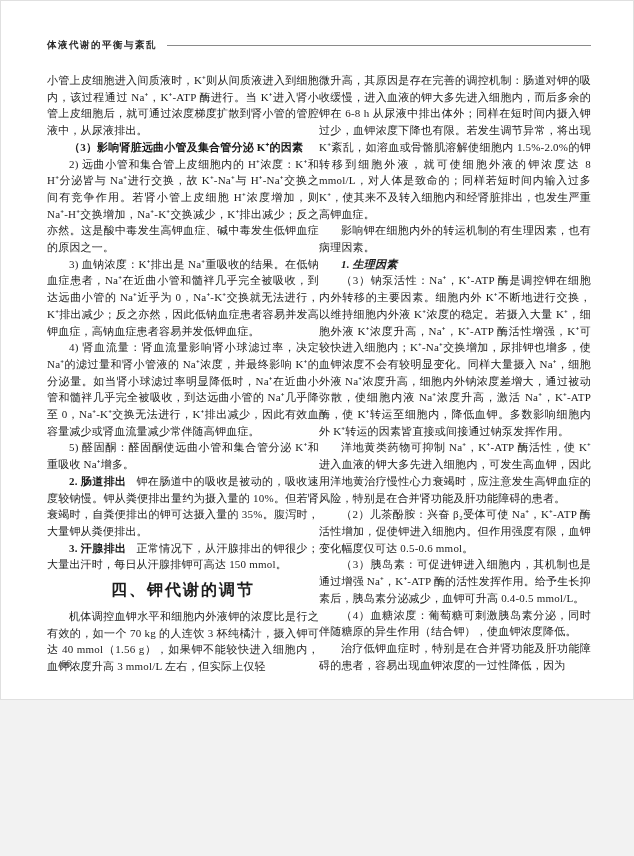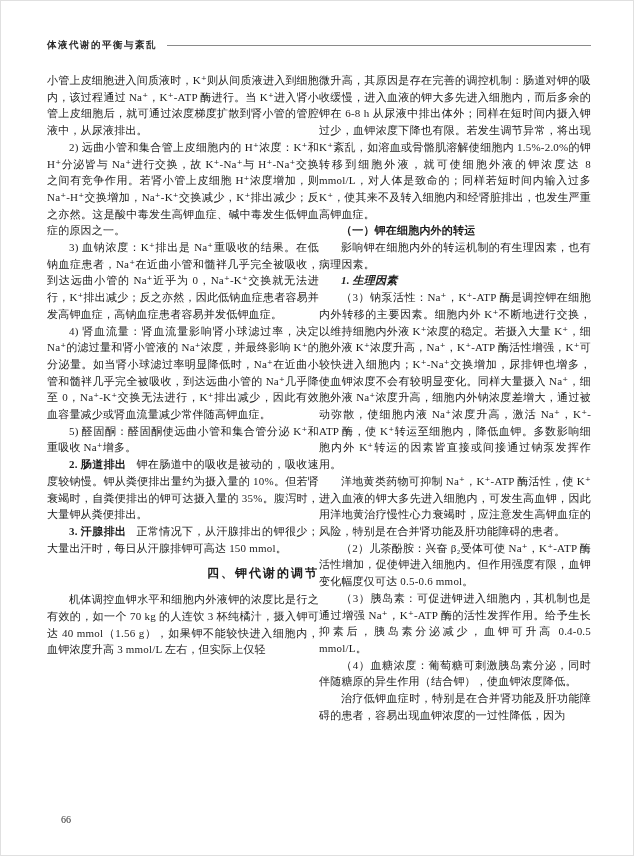--- a/index.html
+++ b/index.html
@@ -4,28 +4,29 @@
 <style>
   html, body {
     margin: 0;
     padding: 0;
     background: #f2f2f2;
     font-family: "Liberation Serif", "DejaVu Serif", serif;
   }
   .page {
     position: relative;
     width: 634px;
-    height: 856px;
+    height: 700px;
     margin: 0 auto;
     background: #ffffff;
     border: 1px solid #e0e0e0;
     box-sizing: border-box;
     padding: 38px 42px 0 46px;
     color: #1c1c1c;
     overflow: hidden;
+    font-family: Liberation Serif, serif;
   }
   
   .running-header {
     display: flex;
     align-items: center;
     gap: 10px;
     margin-bottom: 20px;
   }
   .running-head {
     font-size: 9.5px;
@@ -59,23 +60,23 @@
   .para.bold { font-weight: bold; }
   .lead {
     font-weight: bold;
     margin-right: 0.9em;
   }
   .para.kai {
     font-style: italic;
     font-weight: 600;
   }
   .section-heading {
-    font-size: 12px;
+    font-size: 16px;
     font-weight: bold;
-    text-align: right;
+    text-align: center;
     text-indent: 0;
     margin: 9px 0 9px 0;
     letter-spacing: 2px;
   }
   
   .page-footer {
     position: absolute;
     left: 60px;
     bottom: 30px;
     font-size: 10px;
@@ -89,37 +90,37 @@
 
   <header class="running-header">
     <span class="running-head">体液代谢的平衡与紊乱</span>
     <span class="header-rule"></span>
   </header>
 
   <main class="columns">
 
     <section class="col">
       <p class="para noindent">小管上皮细胞进入间质液时，K⁺则从间质液进入到细胞内，该过程通过 Na⁺，K⁺-ATP 酶进行。当 K⁺进入肾小管上皮细胞后，就可通过浓度梯度扩散到肾小管的管腔液中，从尿液排出。</p>
+      <p class="para bold">（3）影响肾脏远曲小管及集合管分泌 K⁺的因素</p>
       <p class="para">2) 远曲小管和集合管上皮细胞内的 H⁺浓度：K⁺和 H⁺分泌皆与 Na⁺进行交换，故 K⁺-Na⁺与 H⁺-Na⁺交换之间有竞争作用。若肾小管上皮细胞 H⁺浓度增加，则 Na⁺-H⁺交换增加，Na⁺-K⁺交换减少，K⁺排出减少；反之亦然。这是酸中毒发生高钾血症、碱中毒发生低钾血症的原因之一。</p>
       <p class="para">3) 血钠浓度：K⁺排出是 Na⁺重吸收的结果。在低钠血症患者，Na⁺在近曲小管和髓袢几乎完全被吸收，到达远曲小管的 Na⁺近乎为 0，Na⁺-K⁺交换就无法进行，K⁺排出减少；反之亦然，因此低钠血症患者容易并发高钾血症，高钠血症患者容易并发低钾血症。</p>
       <p class="para">4) 肾血流量：肾血流量影响肾小球滤过率，决定 Na⁺的滤过量和肾小管液的 Na⁺浓度，并最终影响 K⁺的分泌量。如当肾小球滤过率明显降低时，Na⁺在近曲小管和髓袢几乎完全被吸收，到达远曲小管的 Na⁺几乎降至 0，Na⁺-K⁺交换无法进行，K⁺排出减少，因此有效血容量减少或肾血流量减少常伴随高钾血症。</p>
       <p class="para">5) 醛固酮：醛固酮使远曲小管和集合管分泌 K⁺和重吸收 Na⁺增多。</p>
       <p class="para">
         <span class="lead">2. 肠道排出</span><span>钾在肠道中的吸收是被动的，吸收速度较钠慢。钾从粪便排出量约为摄入量的 10%。但若肾衰竭时，自粪便排出的钾可达摄入量的 35%。腹泻时，大量钾从粪便排出。</span>
       </p>
       <p class="para">
         <span class="lead">3. 汗腺排出</span><span>正常情况下，从汗腺排出的钾很少；大量出汗时，每日从汗腺排钾可高达 150 mmol。</span>
       </p>
       <h2 class="section-heading">四、钾代谢的调节</h2>
       <p class="para">机体调控血钾水平和细胞内外液钾的浓度比是行之有效的，如一个 70 kg 的人连饮 3 杯纯橘汁，摄入钾可达 40 mmol（1.56 g），如果钾不能较快进入细胞内，血钾浓度升高 3 mmol/L 左右，但实际上仅轻</p>
     </section>
 
     <section class="col">
       <p class="para noindent">微升高，其原因是存在完善的调控机制：肠道对钾的吸收缓慢，进入血液的钾大多先进入细胞内，而后多余的钾在 6-8 h 从尿液中排出体外；同样在短时间内摄入钾过少，血钾浓度下降也有限。若发生调节异常，将出现 K⁺紊乱，如溶血或骨骼肌溶解使细胞内 1.5%-2.0%的钾转移到细胞外液，就可使细胞外液的钾浓度达 8 mmol/L，对人体是致命的；同样若短时间内输入过多 K⁺，使其来不及转入细胞内和经肾脏排出，也发生严重高钾血症。</p>
-      <p class="para bold">（一）钾在细胞内外的转运</p>
       <p class="para">影响钾在细胞内外的转运机制的有生理因素，也有病理因素。</p>
       <p class="para kai">1. 生理因素</p>
       <p class="para">（3）钠泵活性：Na⁺，K⁺-ATP 酶是调控钾在细胞内外转移的主要因素。细胞内外 K⁺不断地进行交换，以维持细胞内外液 K⁺浓度的稳定。若摄入大量 K⁺，细胞外液 K⁺浓度升高，Na⁺，K⁺-ATP 酶活性增强，K⁺可较快进入细胞内；K⁺-Na⁺交换增加，尿排钾也增多，使血钾浓度不会有较明显变化。同样大量摄入 Na⁺，细胞外液 Na⁺浓度升高，细胞内外钠浓度差增大，通过被动弥散，使细胞内液 Na⁺浓度升高，激活 Na⁺，K⁺-ATP 酶，使 K⁺转运至细胞内，降低血钾。多数影响细胞内外 K⁺转运的因素皆直接或间接通过钠泵发挥作用。</p>
       <p class="para">洋地黄类药物可抑制 Na⁺，K⁺-ATP 酶活性，使 K⁺进入血液的钾大多先进入细胞内，可发生高血钾，因此用洋地黄治疗慢性心力衰竭时，应注意发生高钾血症的风险，特别是在合并肾功能及肝功能障碍的患者。</p>
       <p class="para">（2）儿茶酚胺：兴奋 β₂受体可使 Na⁺，K⁺-ATP 酶活性增加，促使钾进入细胞内。但作用强度有限，血钾变化幅度仅可达 0.5-0.6 mmol。</p>
       <p class="para">（3）胰岛素：可促进钾进入细胞内，其机制也是通过增强 Na⁺，K⁺-ATP 酶的活性发挥作用。给予生长抑素后，胰岛素分泌减少，血钾可升高 0.4-0.5 mmol/L。</p>
       <p class="para">（4）血糖浓度：葡萄糖可刺激胰岛素分泌，同时伴随糖原的异生作用（结合钾），使血钾浓度降低。</p>
       <p class="para">治疗低钾血症时，特别是在合并肾功能及肝功能障碍的患者，容易出现血钾浓度的一过性降低，因为</p>
     </section>
 

